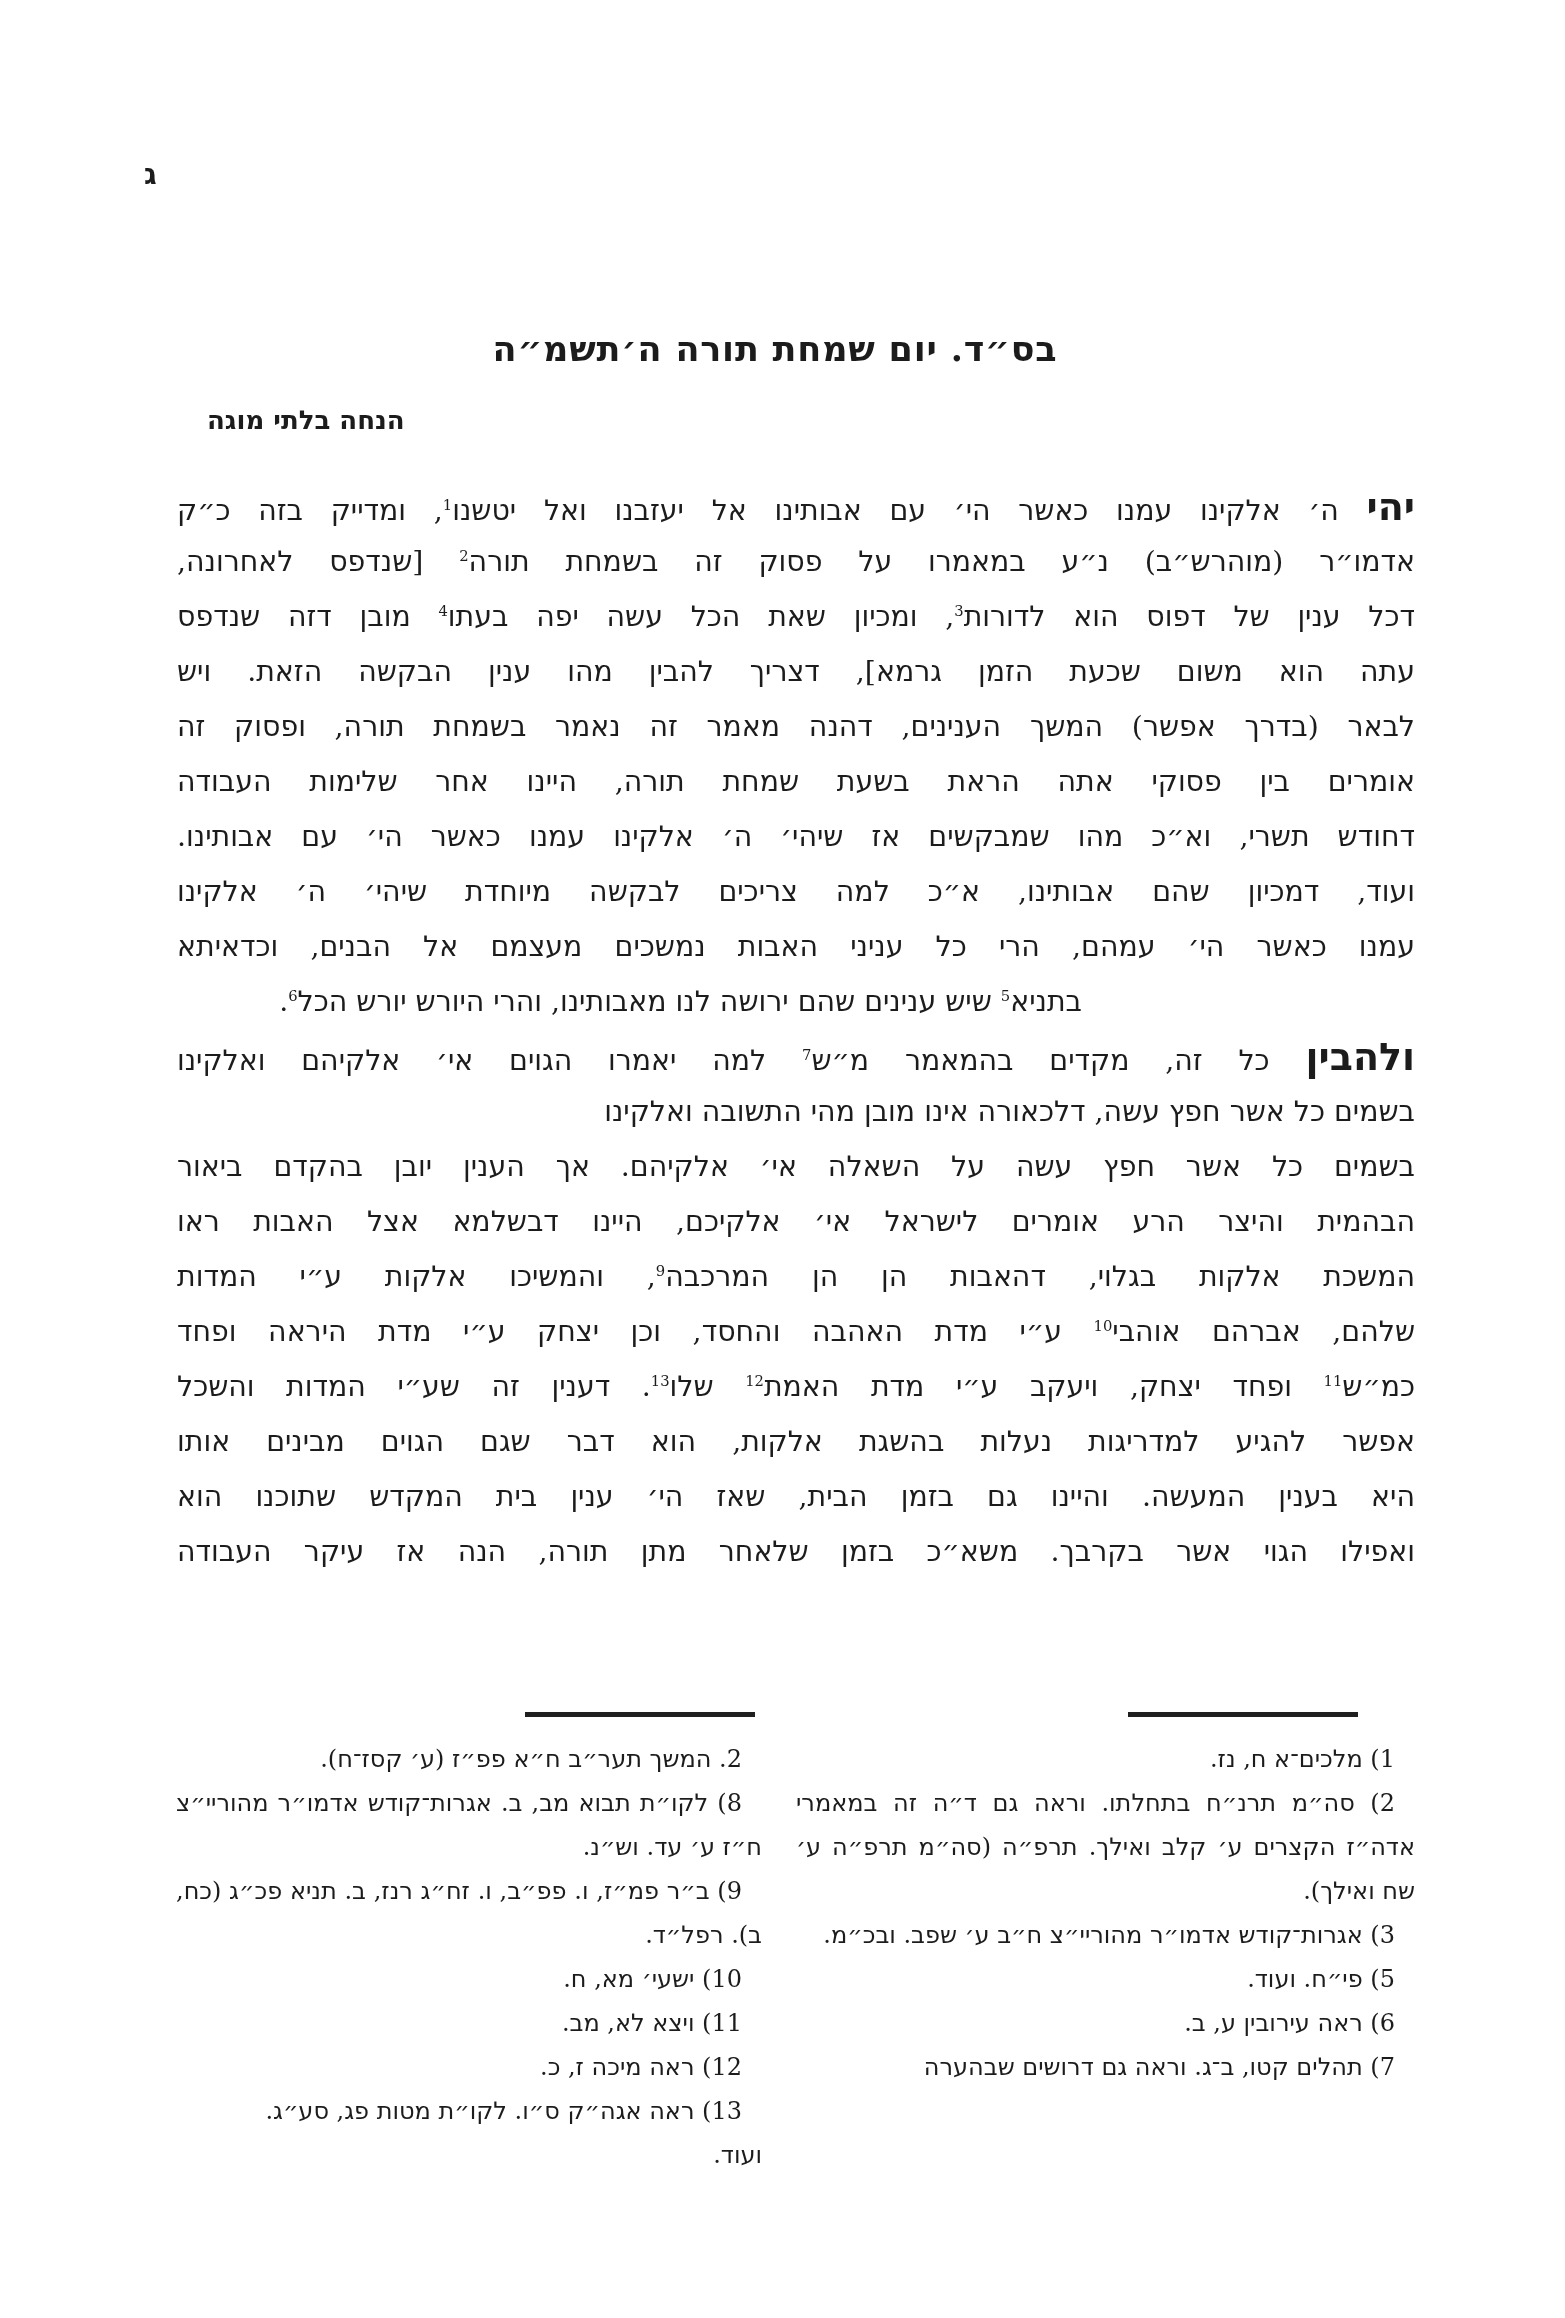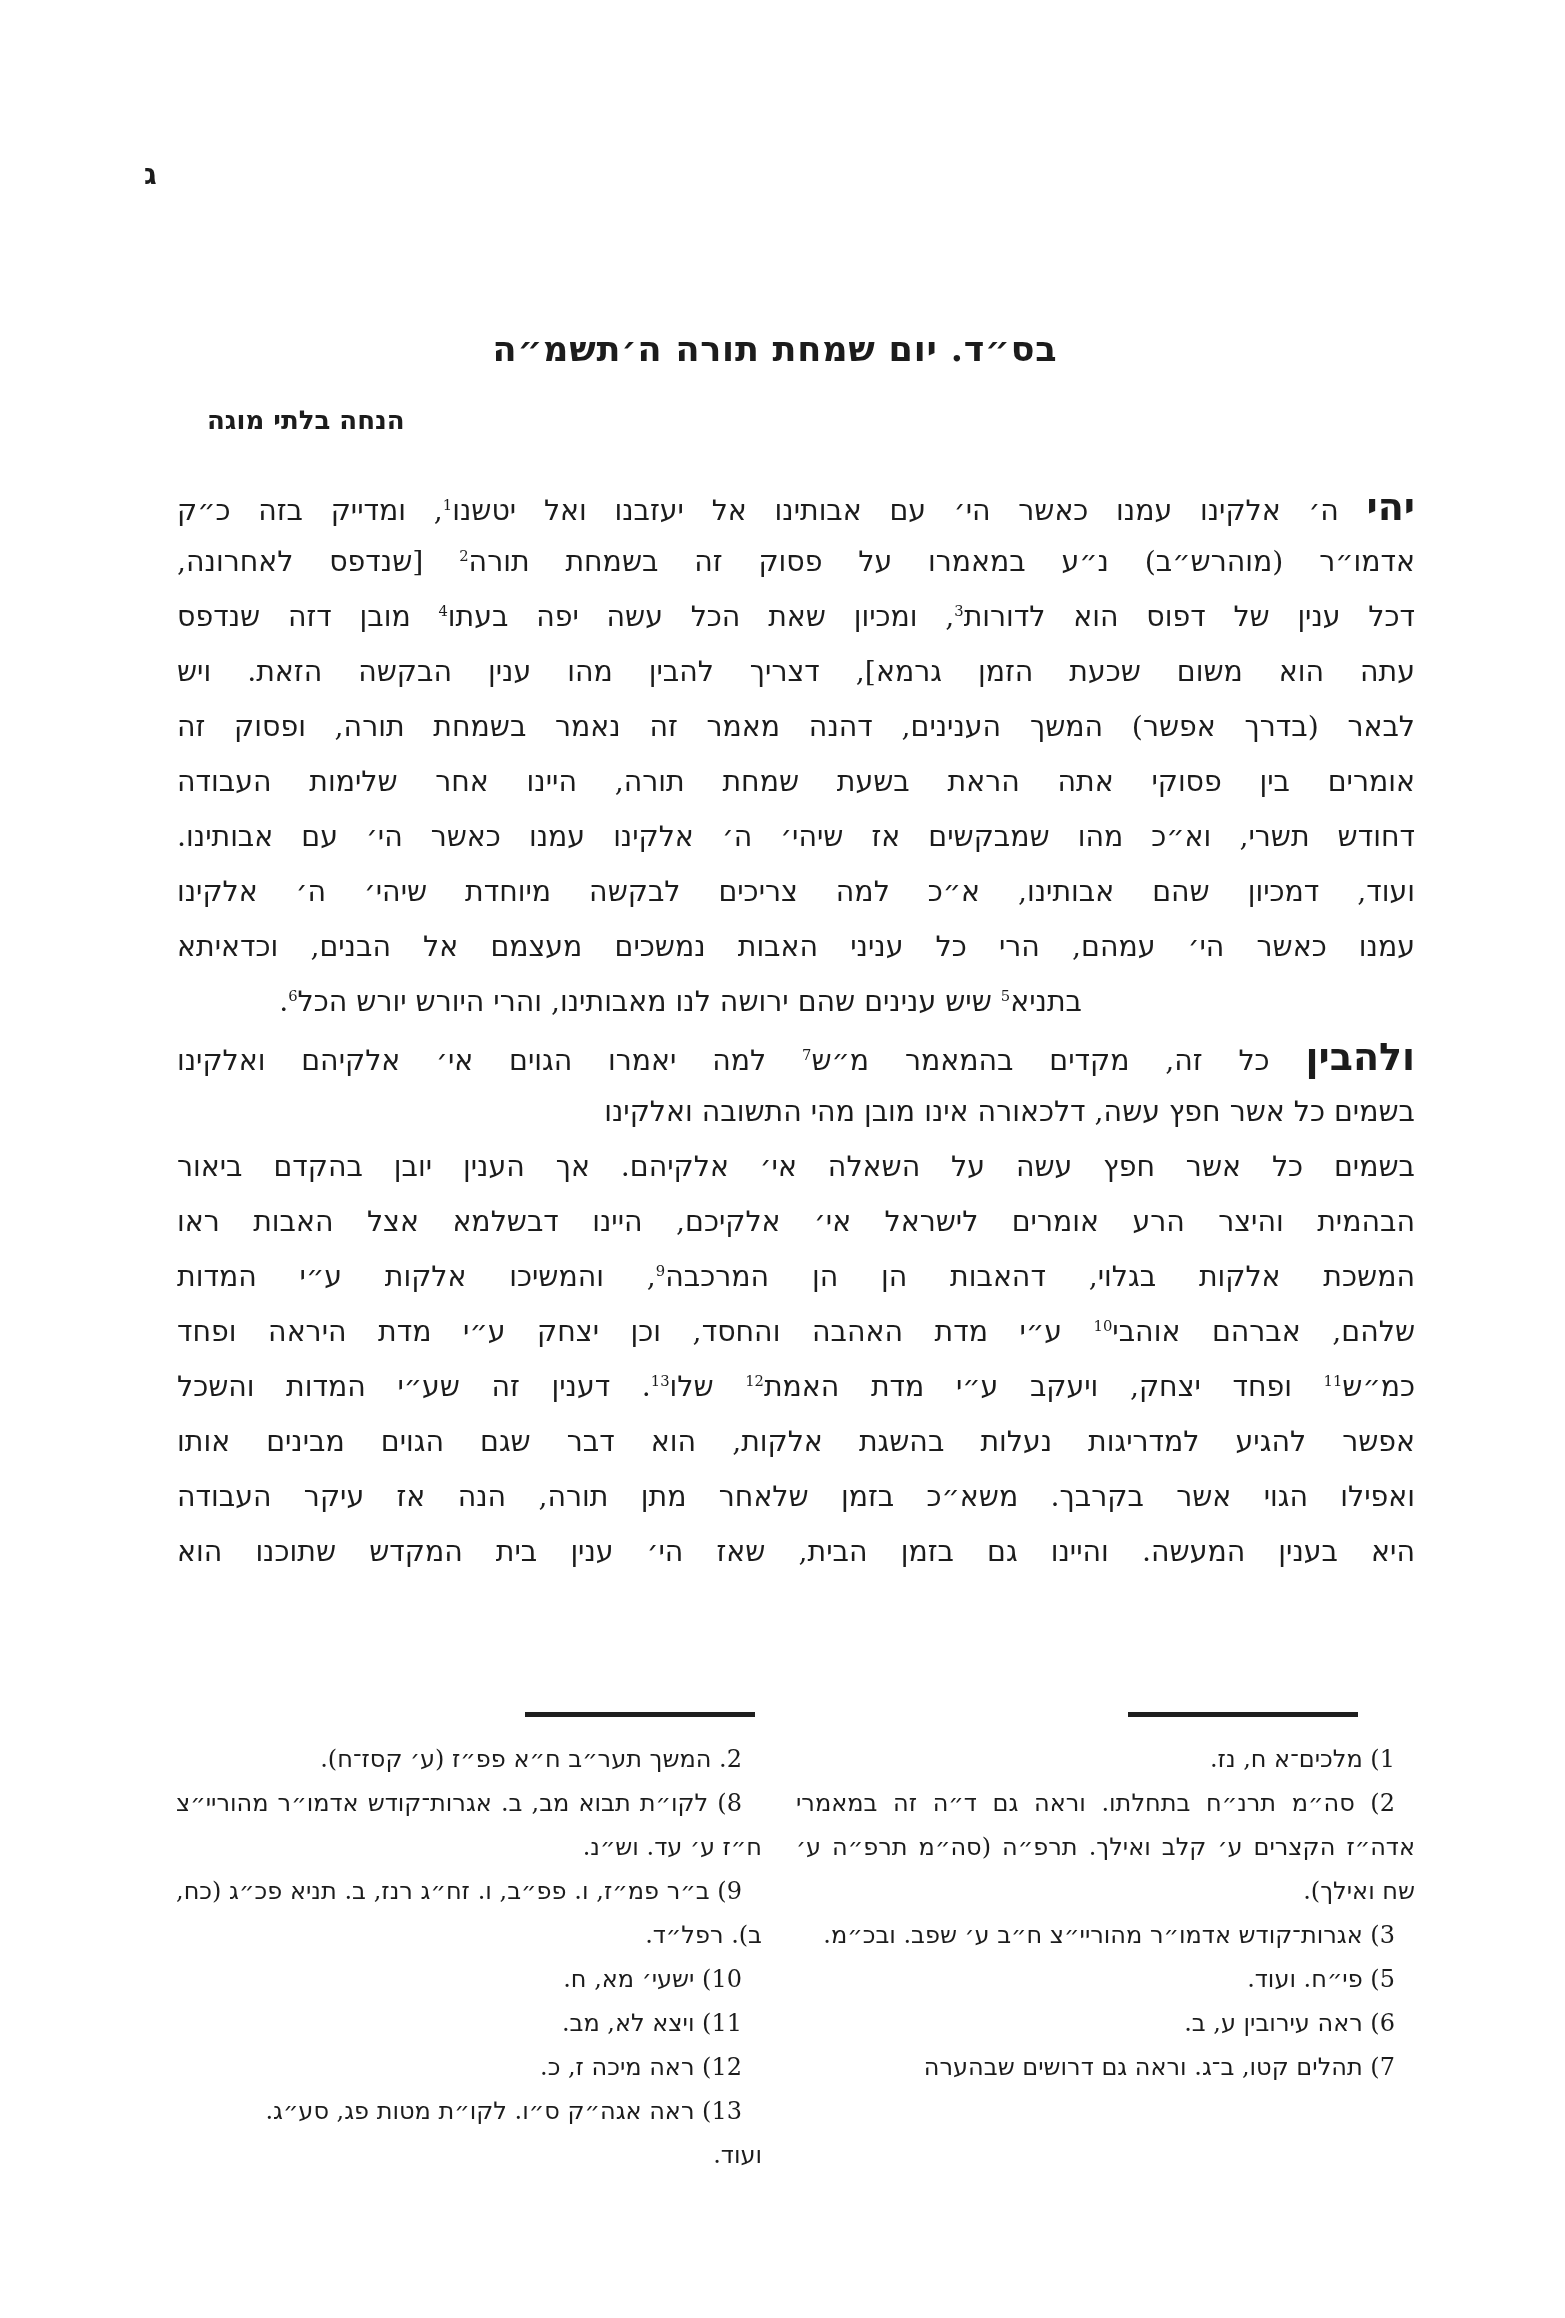--- a/index.html
+++ b/index.html
@@ -125,22 +125,22 @@
       </div>
       <div class="para">
         <div class="bodyline justify"><span class="opener">ולהבין</span> כל זה, מקדים בהמאמר מ״ש<sup>7</sup> למה יאמרו הגוים אי׳ אלקיהם ואלקינו</div>
         <div class="bodyline right">בשמים כל אשר חפץ עשה, דלכאורה אינו מובן מהי התשובה ואלקינו</div>
         <div class="bodyline justify">בשמים כל אשר חפץ עשה על השאלה אי׳ אלקיהם. אך הענין יובן בהקדם ביאור</div>
         <div class="bodyline justify">הבהמית והיצר הרע אומרים לישראל אי׳ אלקיכם, היינו דבשלמא אצל האבות ראו</div>
         <div class="bodyline justify">המשכת אלקות בגלוי, דהאבות הן הן המרכבה<sup>9</sup>, והמשיכו אלקות ע״י המדות</div>
         <div class="bodyline justify">שלהם, אברהם אוהבי<sup>10</sup> ע״י מדת האהבה והחסד, וכן יצחק ע״י מדת היראה ופחד</div>
         <div class="bodyline justify">כמ״ש<sup>11</sup> ופחד יצחק, ויעקב ע״י מדת האמת<sup>12</sup> שלו<sup>13</sup>. דענין זה שע״י המדות והשכל</div>
         <div class="bodyline justify">אפשר להגיע למדריגות נעלות בהשגת אלקות, הוא דבר שגם הגוים מבינים אותו</div>
+        <div class="bodyline justify">היא בענין המעשה. והיינו גם בזמן הבית, שאז הי׳ ענין בית המקדש שתוכנו הוא</div>
         <div class="bodyline justify">ואפילו הגוי אשר בקרבך. משא״כ בזמן שלאחר מתן תורה, הנה אז עיקר העבודה</div>
-        <div class="bodyline justify">היא בענין המעשה. והיינו גם בזמן הבית, שאז הי׳ ענין בית המקדש שתוכנו הוא</div>
       </div>
     </div>
 
   <div class="fn-col right-col" id="fn-right">
     <div class="fn-rule"></div>
   <p class="footnote">1) מלכים־א ח, נז.</p>
       <p class="footnote">2) סה״מ תרנ״ח בתחלתו. וראה גם ד״ה זה במאמרי אדה״ז הקצרים ע׳ קלב ואילך. תרפ״ה (סה״מ תרפ״ה ע׳ שח ואילך).</p>
       <p class="footnote">3) אגרות־קודש אדמו״ר מהוריי״צ ח״ב ע׳ שפב. ובכ״מ.</p>
       <p class="footnote">5) פי״ח. ועוד.</p>
       <p class="footnote">6) ראה עירובין ע, ב.</p>

